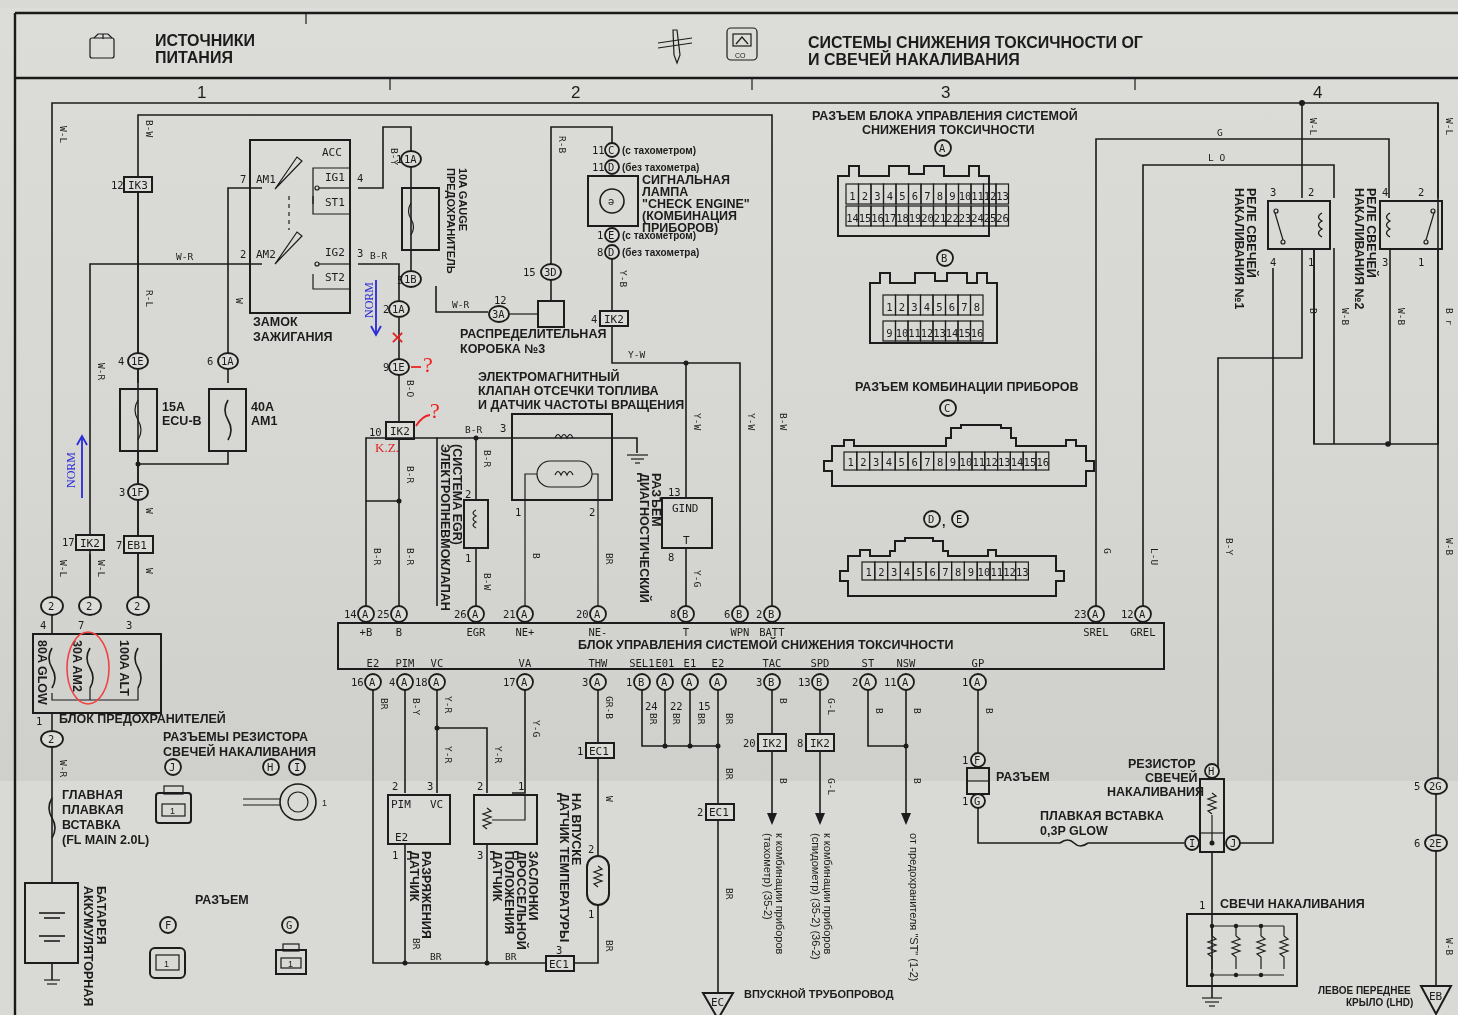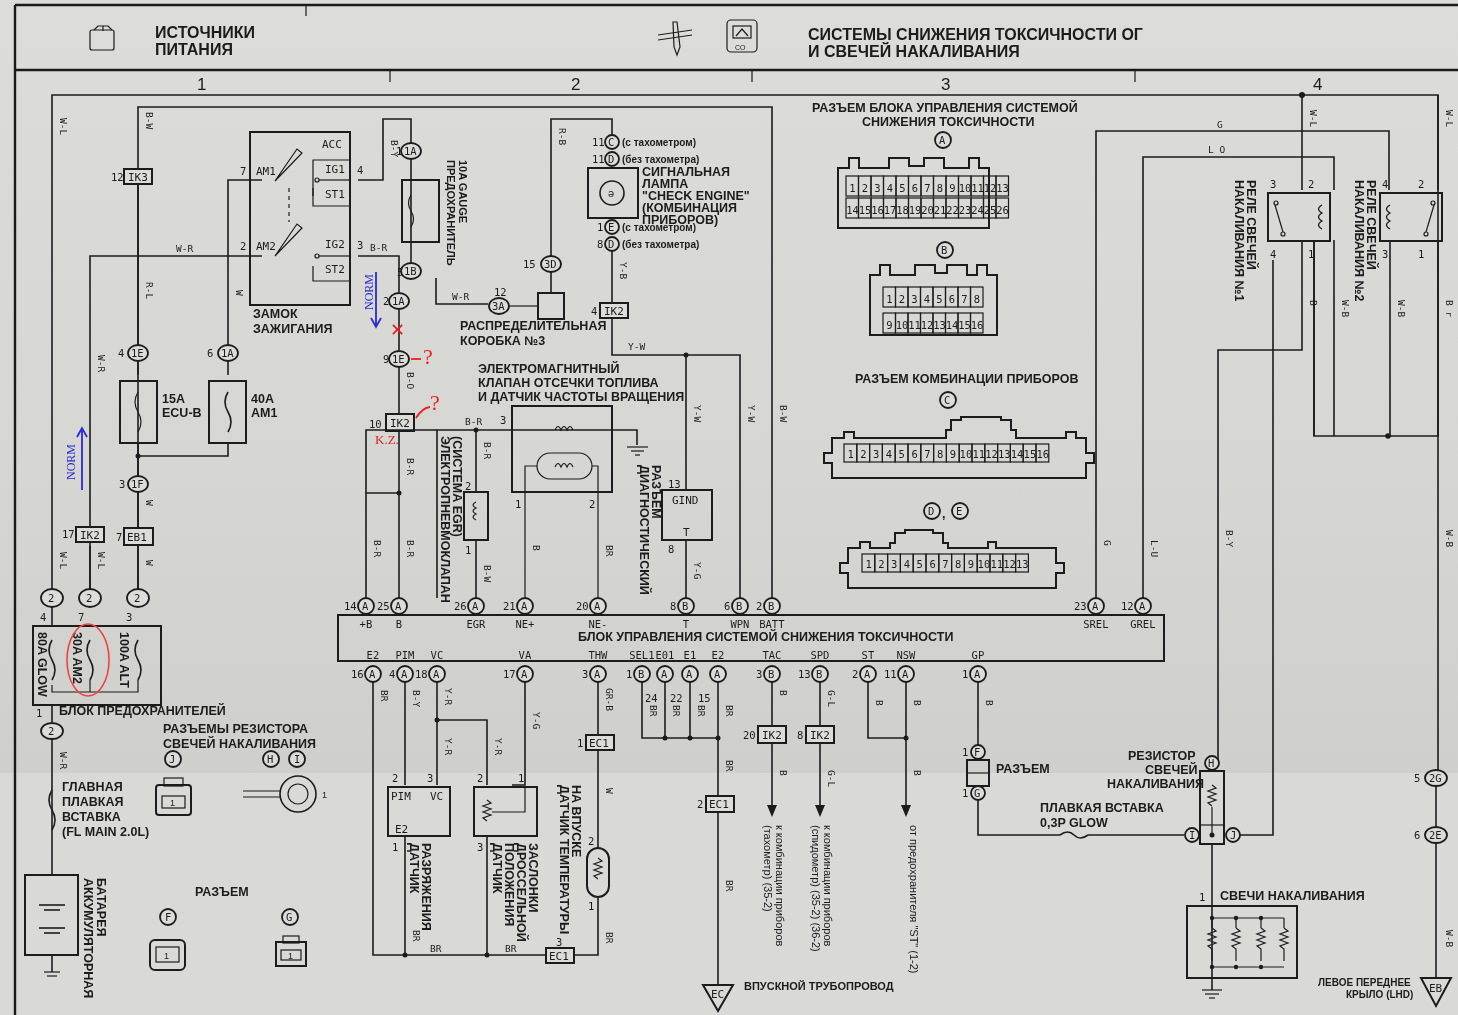--- a/index.html
+++ b/index.html
@@ -1,17 +1,17 @@
 <!DOCTYPE html>
 <html><head>
 <meta charset="utf-8">
 <style>
   html,body{margin:0;padding:0;}
   body{width:1458px;height:1015px;background:#d9dad6;overflow:hidden;font-family:"Liberation Sans",sans-serif;}
-  #sheet{position:absolute;left:0;top:0;width:1458px;height:773px;background:linear-gradient(180deg,#dcdcd8 0%,#d6d7d3 60%,#cfd0cc 100%);}
+  #sheet{position:absolute;left:0;top:8px;width:1458px;height:773px;background:linear-gradient(180deg,#dcdcd8 0%,#d6d7d3 60%,#cfd0cc 100%);}
   svg{position:absolute;left:0;top:0;}
   .w{stroke:#1c1c1c;stroke-width:1.6;fill:none;}
   .wt{stroke:#1c1c1c;stroke-width:1.2;fill:none;}
   .box{stroke:#1c1c1c;stroke-width:2;fill:none;}
   .boxf{stroke:#1c1c1c;stroke-width:2;fill:#dcdcd8;}
   .frame{stroke:#1a1a1a;stroke-width:2.4;fill:none;}
   .dot{fill:#1c1c1c;}
   text{fill:#1c1c1c;font-family:"Liberation Sans",sans-serif;}
   .t-title{font-size:16px;font-weight:bold;}
   .t-col{font-size:17px;}

